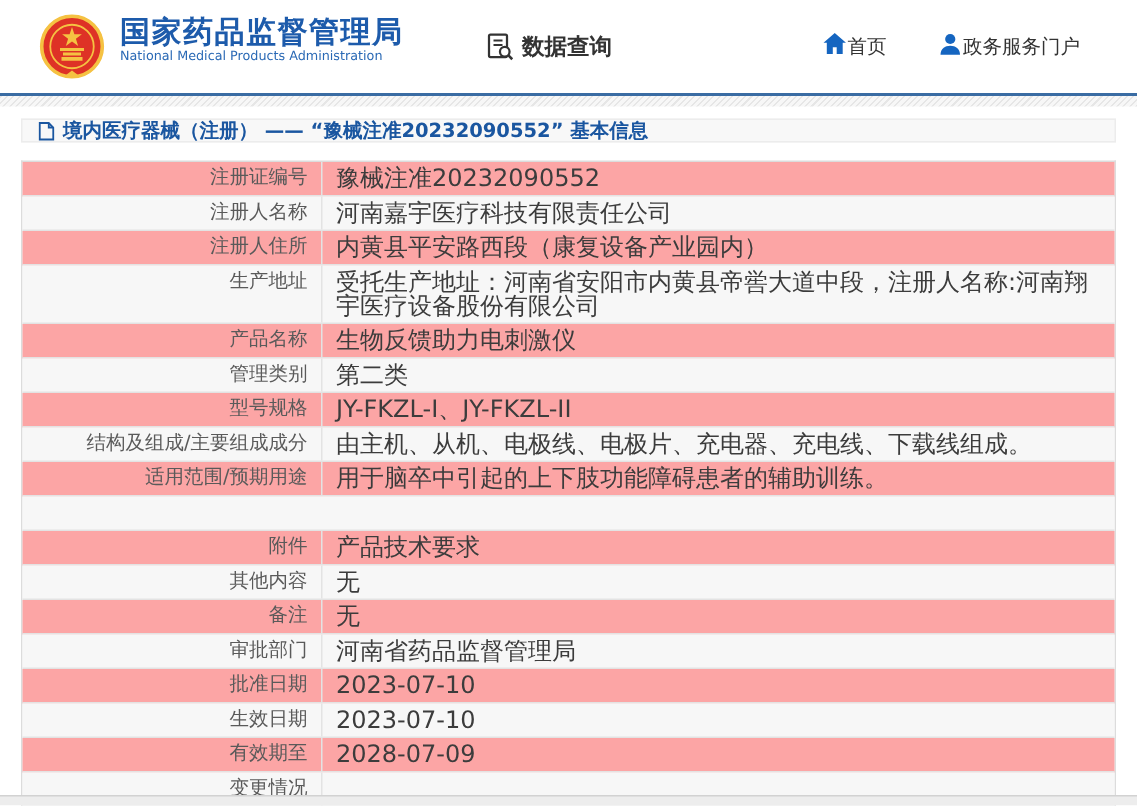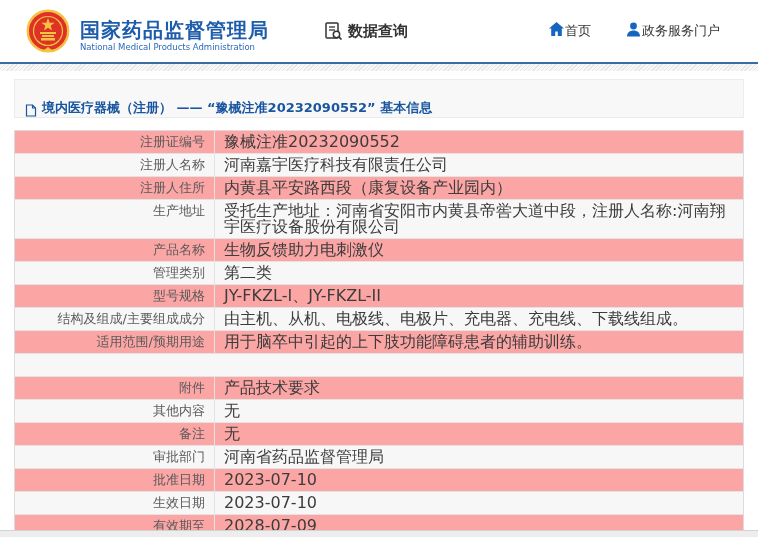--- a/index.html
+++ b/index.html
@@ -3,39 +3,39 @@
 <meta charset="utf-8">
 <style>
   * { margin:0; padding:0; box-sizing:border-box; }
   html,body { width:758px; height:537px; overflow:hidden; background:#fff;
     font-family:"DejaVu Sans","Liberation Sans",sans-serif; }
   .page { position:relative; width:758px; height:537px; }
 
   
   .header { display:flex; align-items:center; height:62px; padding:0 20px 0 26px;
     background:#fff; }
-  .logo-wrap { display:flex; align-items:flex-end; cursor:pointer; }
+  .logo-wrap { display:flex; align-items:flex-start; cursor:pointer; }
   .emblem { width:44px; height:44px; flex:0 0 44px; }
   .title-block { margin-left:10px; }
   .site-title { color:#1d5bab; font-size:20px; font-weight:bold; letter-spacing:1px; line-height:24px; }
   .site-subtitle { color:#2a69b5; font-size:8.5px; line-height:11px; }
   .dq-item { display:flex; align-items:center; margin-left:54px; cursor:pointer; }
   .dq-icon { width:20px; height:20px; margin-right:5px; }
   .dq-label { font-size:15px; font-weight:600; color:#333; }
   .spacer { flex:1; }
   .topnav { display:flex; align-items:center; gap:34px; padding-right:18px; }
   .nav-item { display:flex; flex-direction:row; align-items:center; cursor:pointer; }
   .nav-item svg { width:17px; height:17px; margin-bottom:3px; }
   .nav-label { font-size:13px; color:#333; white-space:nowrap; }
 
   .header-rule { height:2px; background:#3a6ca3; }
   .hatch-band { height:7px; background:repeating-linear-gradient(135deg,#e6e6e6 0 1px,#f7f7f7 1px 3px); }
 
   
-  .crumb-bar { margin:8px 14px 0 14px; height:39px; display:flex; align-items:flex-end;
+  .crumb-bar { margin:8px 14px 0 14px; height:16px; display:flex; align-items:center;
     background:#f8f8f8; border:1px solid #ececec; padding:0 10px; }
   .crumb-icon { width:12px; height:13px; margin-right:5px; flex:0 0 12px; }
   .crumb-text { font-size:13px; font-weight:600; color:#1a56a0; white-space:nowrap; }
 
   
   .info-table { margin:12px 14px 0 14px; border:1px solid #dcdcdc; border-bottom:1px solid #c9c9c9; }
   .trow { display:flex; background:#fca5a5; border-bottom:1px solid #e3e3e3; }
   .trow:last-child { border-bottom:none; }
   .trow.alt { background:#f7f7f7; }
   .tlabel { flex:0 0 200px; width:200px; text-align:right; padding:3px 9px 3px 4px;

